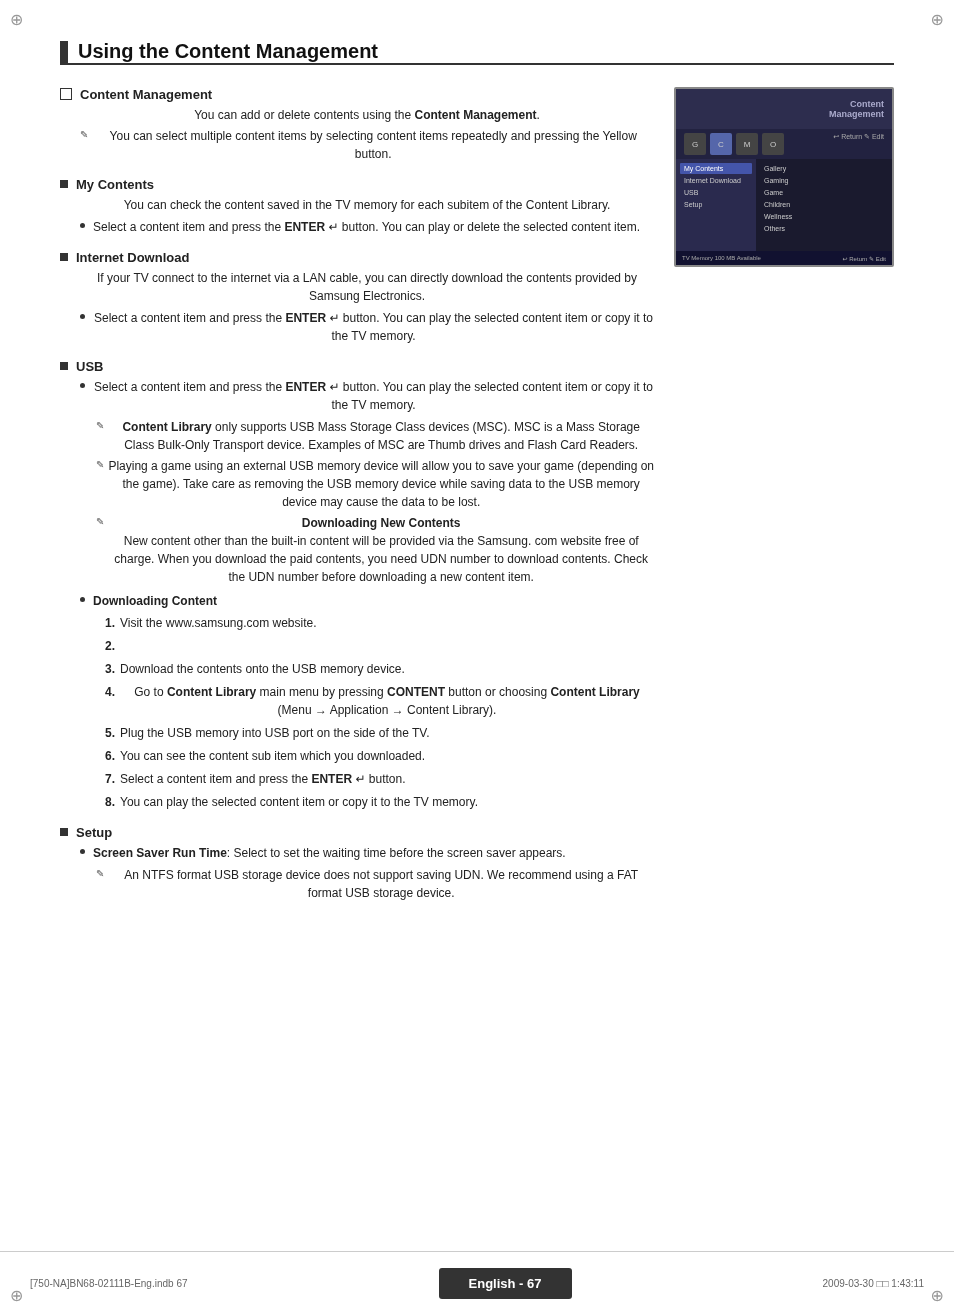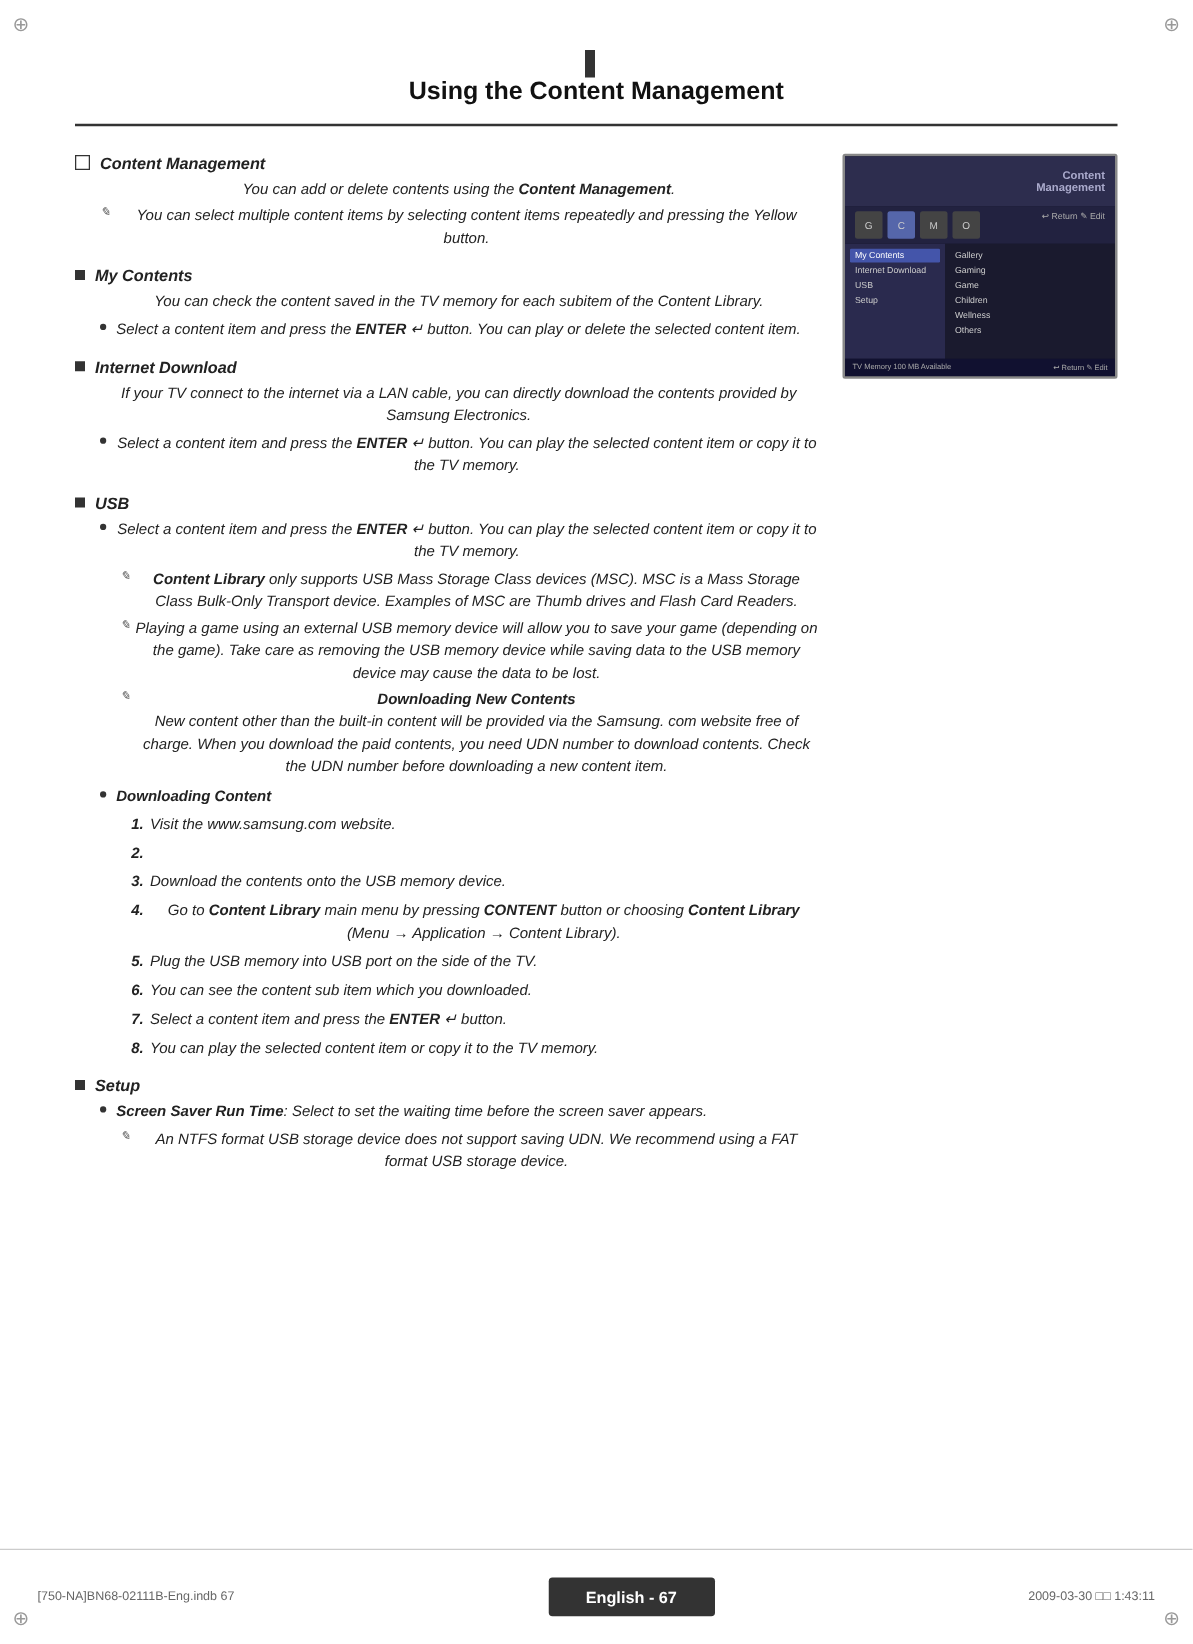--- a/index.html
+++ b/index.html
@@ -19,23 +19,22 @@
       background: #fff;
       position: relative;
       padding: 40px 60px 80px 60px;
     }
 
     
     .page-title-bar {
       display: flex;
       align-items: center;
       border-bottom: 2px solid #333;
-      padding-bottom: 14px;
+      padding-bottom: 0;
       margin-bottom: 22px;
-      flex-direction: column;
     }
     .title-accent {
       width: 8px;
       height: 22px;
       background: #333;
       margin-right: 10px;
       flex-shrink: 0;
     }
     .page-title {
       font-size: 20px;
@@ -43,21 +42,20 @@
       color: #111;
     }
 
     
     .content-area {
       display: flex;
       gap: 20px;
     }
     .main-content {
       flex: 1;
-      font-style: italic;
     }
     .sidebar-image {
       width: 220px;
       flex-shrink: 0;
     }
 
     
     .tv-screenshot {
       width: 220px;
       height: 180px;
@@ -228,21 +226,21 @@
       align-items: flex-start;
       margin: 3px 0 3px 16px;
     }
 
     
     .bottom-footer {
       position: absolute;
       bottom: 0;
       left: 0;
       right: 0;
-      height: 76px;
+      height: 64px;
       display: flex;
       align-items: center;
       justify-content: space-between;
       padding: 0 30px;
       border-top: 1px solid #ccc;
     }
     .footer-left {
       font-size: 10px;
       color: #666;
     }

